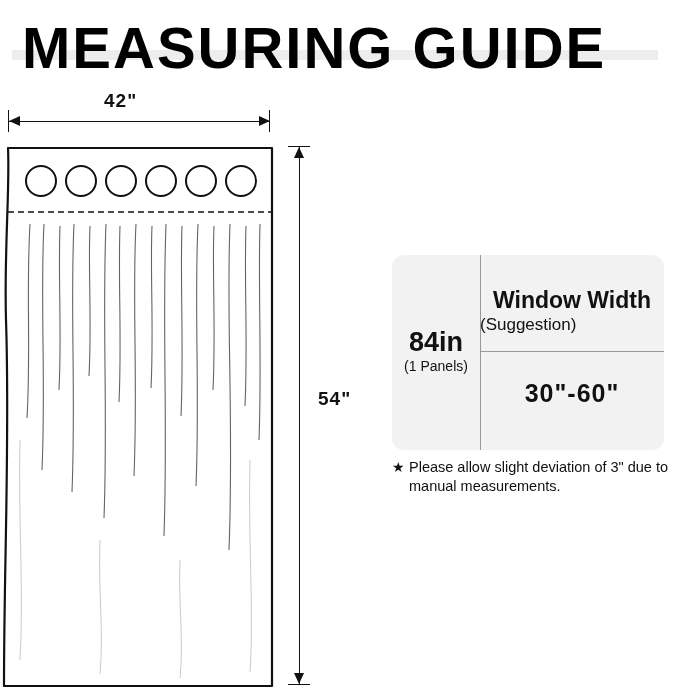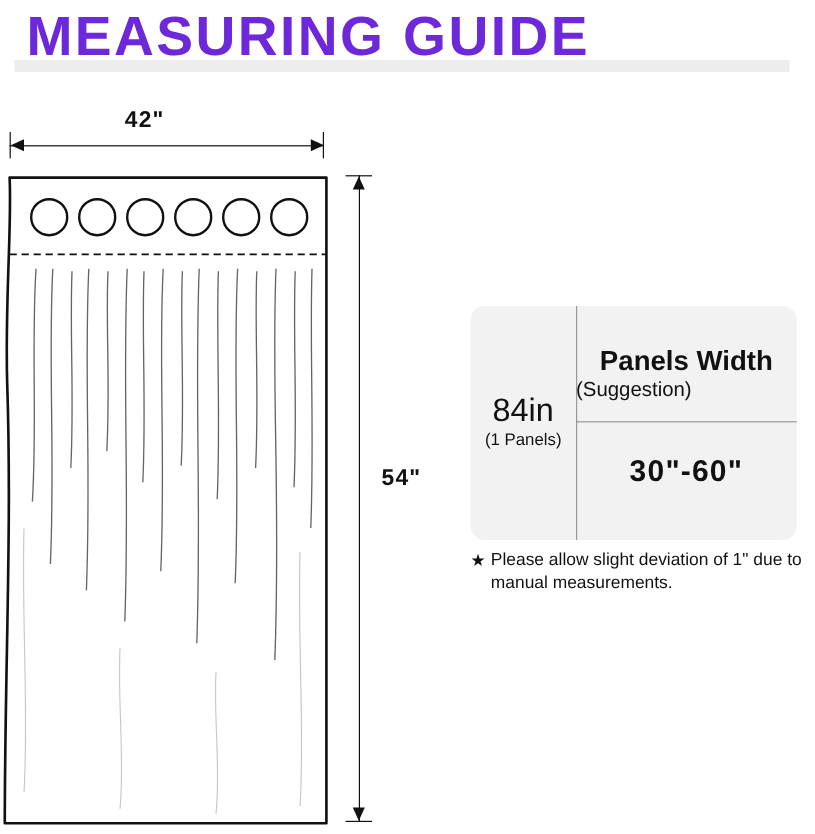--- a/index.html
+++ b/index.html
@@ -13,26 +13,26 @@
     position: relative;
     overflow: hidden;
     font-family: "Liberation Sans", sans-serif;
     color: #111111;
   }
 
   
   #title {
     position: absolute;
     left: 22px;
-    top: 2px;
-    font-size: 46px;
+    top: 20px;
+    font-size: 58px;
     font-weight: bold;
     letter-spacing: 2px;
     line-height: 56px;
-    color: #6d28d9;
+    color: #000000;
     white-space: nowrap;
   }
   #title-underline {
     position: absolute;
     left: 12px;
     top: 50px;
     width: 646px;
     height: 10px;
     background: #ededed;
   }
@@ -182,21 +182,21 @@
     height: 1px;
     background: #999999;
   }
   #size-value {
     position: absolute;
     left: 0px;
     top: 72px;
     width: 88px;
     text-align: center;
     font-size: 27px;
-    font-weight: normal;
+    font-weight: bold;
     letter-spacing: 0px;
   }
   #size-sub {
     position: absolute;
     left: 0px;
     top: 103px;
     width: 88px;
     text-align: center;
     font-size: 14px;
   }
@@ -312,21 +312,21 @@
       <path d="M250,320 C248,400 254,470 250,532"></path>
     </g>
   </svg>
 </div>
 
 <div id="info-card">
   <div id="card-vline"></div>
   <div id="card-hline"></div>
   <div id="size-value">84in</div>
   <div id="size-sub">(1 Panels)</div>
-  <div id="window-width-title">Panels Width</div>
+  <div id="window-width-title">Window Width</div>
   <div id="window-width-sub">(Suggestion)</div>
   <div id="window-width-range">30"-60"</div>
 </div>
 
 <div id="note">
   <span id="note-star">★</span>
-  <span id="note-text">Please allow slight deviation of 1" due to manual measurements.</span>
+  <span id="note-text">Please allow slight deviation of 3" due to manual measurements.</span>
 </div>
 
 </body></html>

